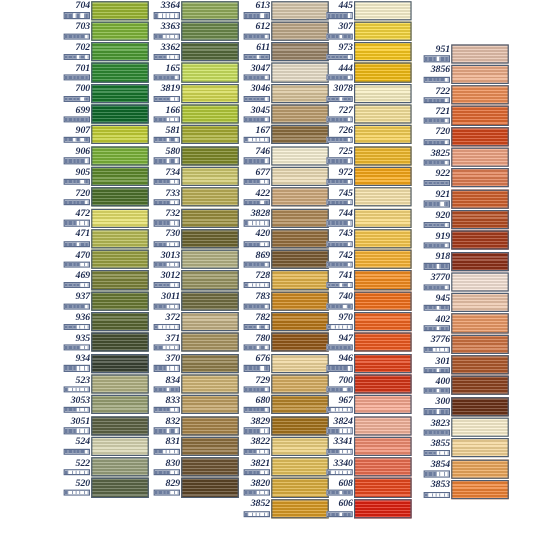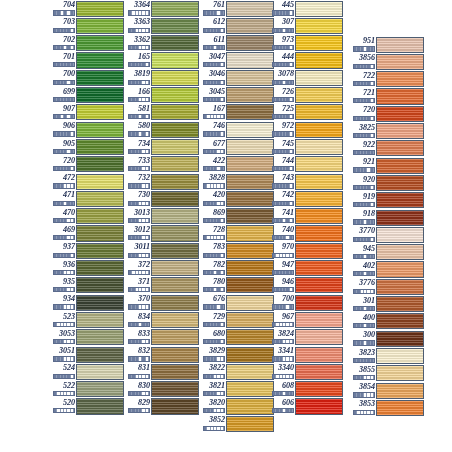--- a/index.html
+++ b/index.html
@@ -774,21 +774,21 @@
             <i class="off"></i>
             <i class="off"></i>
           </div>
         </div>
         <div class="swatch" title="829" style="background-color: rgb(94, 71, 40);"></div>
       </div>
     </div>
     <div class="column" style="left: 200px;">
       <div class="row">
         <div class="label-block">
-          <div class="code">761</div>
+          <div class="code">613</div>
           <div class="barcode">
             <i class="on"></i>
             <i class="on"></i>
             <i class="on"></i>
             <i class="on"></i>
             <i class="off"></i>
             <i class="on"></i>
           </div>
         </div>
         <div class="swatch" title="613" style="background-color: rgb(217, 201, 174);"></div>
@@ -1193,20 +1193,34 @@
           <div class="barcode">
             <i class="on"></i>
             <i class="on"></i>
             <i class="on"></i>
             <i class="off"></i>
             <i class="on"></i>
             <i class="on"></i>
           </div>
         </div>
         <div class="swatch" title="3078" style="background-color: rgb(247, 238, 194);"></div>
+      </div>
+      <div class="row">
+        <div class="label-block">
+          <div class="code">727</div>
+          <div class="barcode">
+            <i class="on"></i>
+            <i class="on"></i>
+            <i class="on"></i>
+            <i class="on"></i>
+            <i class="on"></i>
+            <i class="off"></i>
+          </div>
+        </div>
+        <div class="swatch" title="727" style="background-color: rgb(247, 227, 156);"></div>
       </div>
       <div class="row">
         <div class="label-block">
           <div class="code">726</div>
           <div class="barcode">
             <i class="on"></i>
             <i class="on"></i>
             <i class="on"></i>
             <i class="on"></i>
             <i class="on"></i>

